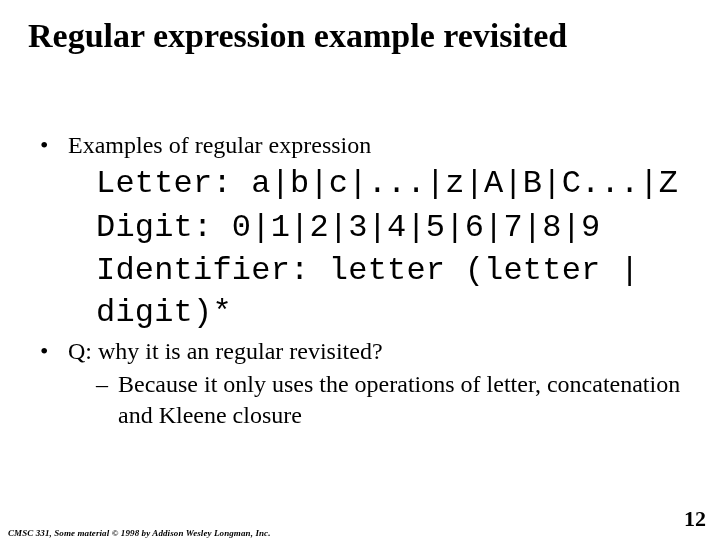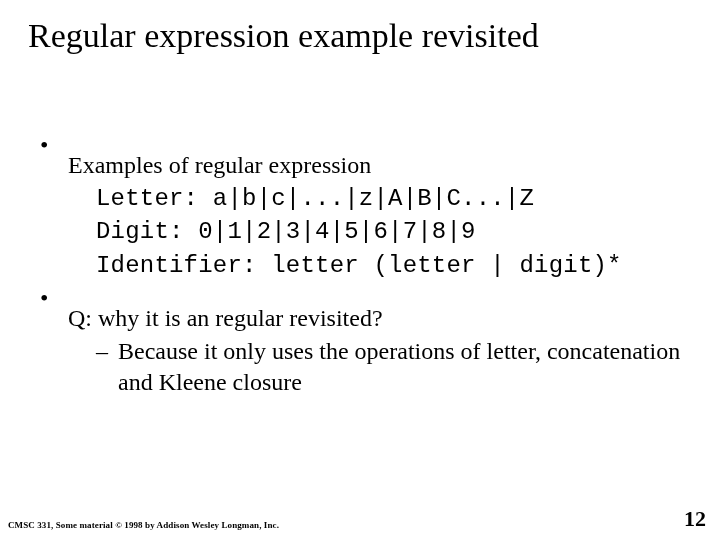--- a/index.html
+++ b/index.html
@@ -17,65 +17,66 @@
     width: 720px;
     height: 540px;
     box-sizing: border-box;
   }
   .title {
     position: absolute;
     top: 16px;
     left: 28px;
     right: 24px;
     font-size: 34px;
-    font-weight: normal;
+    font-weight: bold;
     line-height: 1.15;
   }
   .body {
     position: absolute;
     top: 130px;
     left: 36px;
     right: 20px;
     font-size: 24px;
     line-height: 1.3;
   }
   .bullet {
     display: flex;
     margin-bottom: 2px;
   }
   .bullet .dot {
     width: 28px;
     flex: 0 0 28px;
     text-align: left;
     padding-left: 4px;
   }
-  .bullet .txt { flex: 1; margin-top: 20px; }
+  .bullet .txt { flex: 1; }
   .sub {
     margin-left: 60px;
     margin-bottom: 2px;
     font-family: "Courier New", Courier, monospace;
-    font-size: 24px;
+    font-size: 32px;
     letter-spacing: 0.2px;
   }
   .dash {
     display: flex;
     margin-left: 60px;
   }
   .dash .d {
     width: 22px;
     flex: 0 0 22px;
   }
   .dash .txt { flex: 1; }
   .footer {
     position: absolute;
-    bottom: 10px;
+    bottom: 2px;
     left: 8px;
     font-size: 9px;
     font-weight: bold;
     letter-spacing: 0.1px;
+    font-style: italic;
   }
   .pagenum {
     position: absolute;
     bottom: 8px;
     right: 14px;
     font-size: 22px;
     font-weight: bold;
   }
 </style>
 </head>

